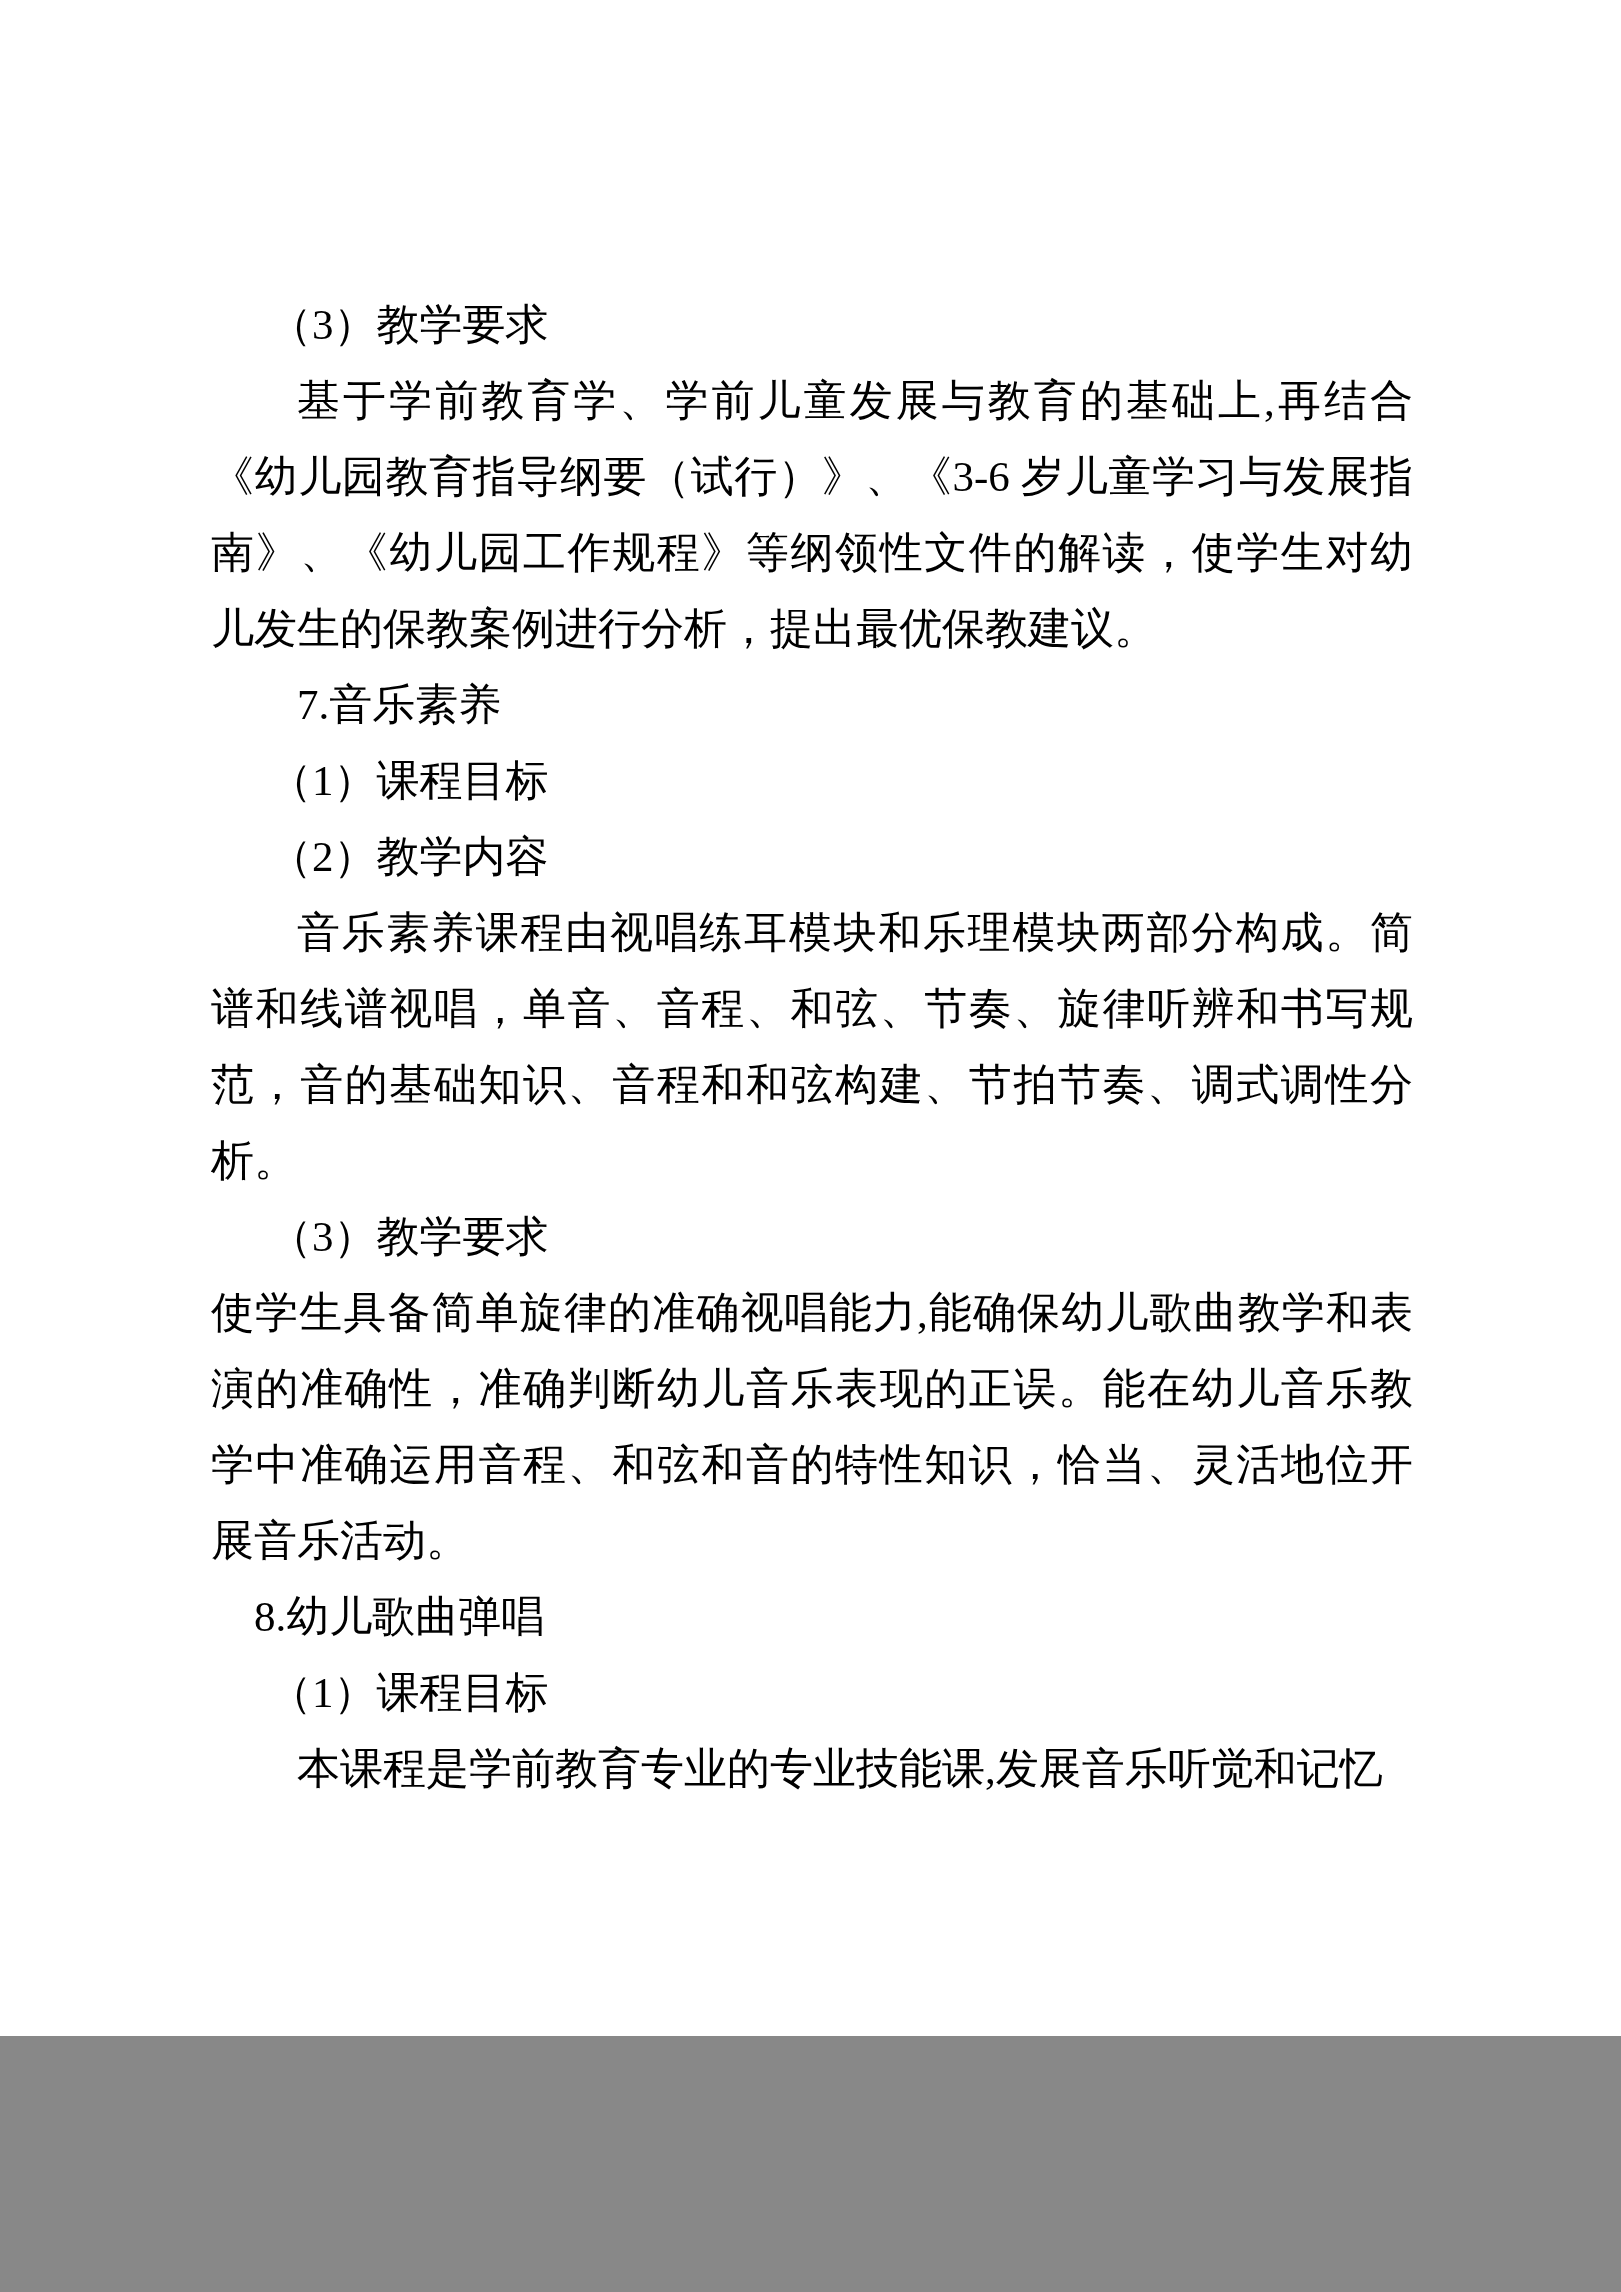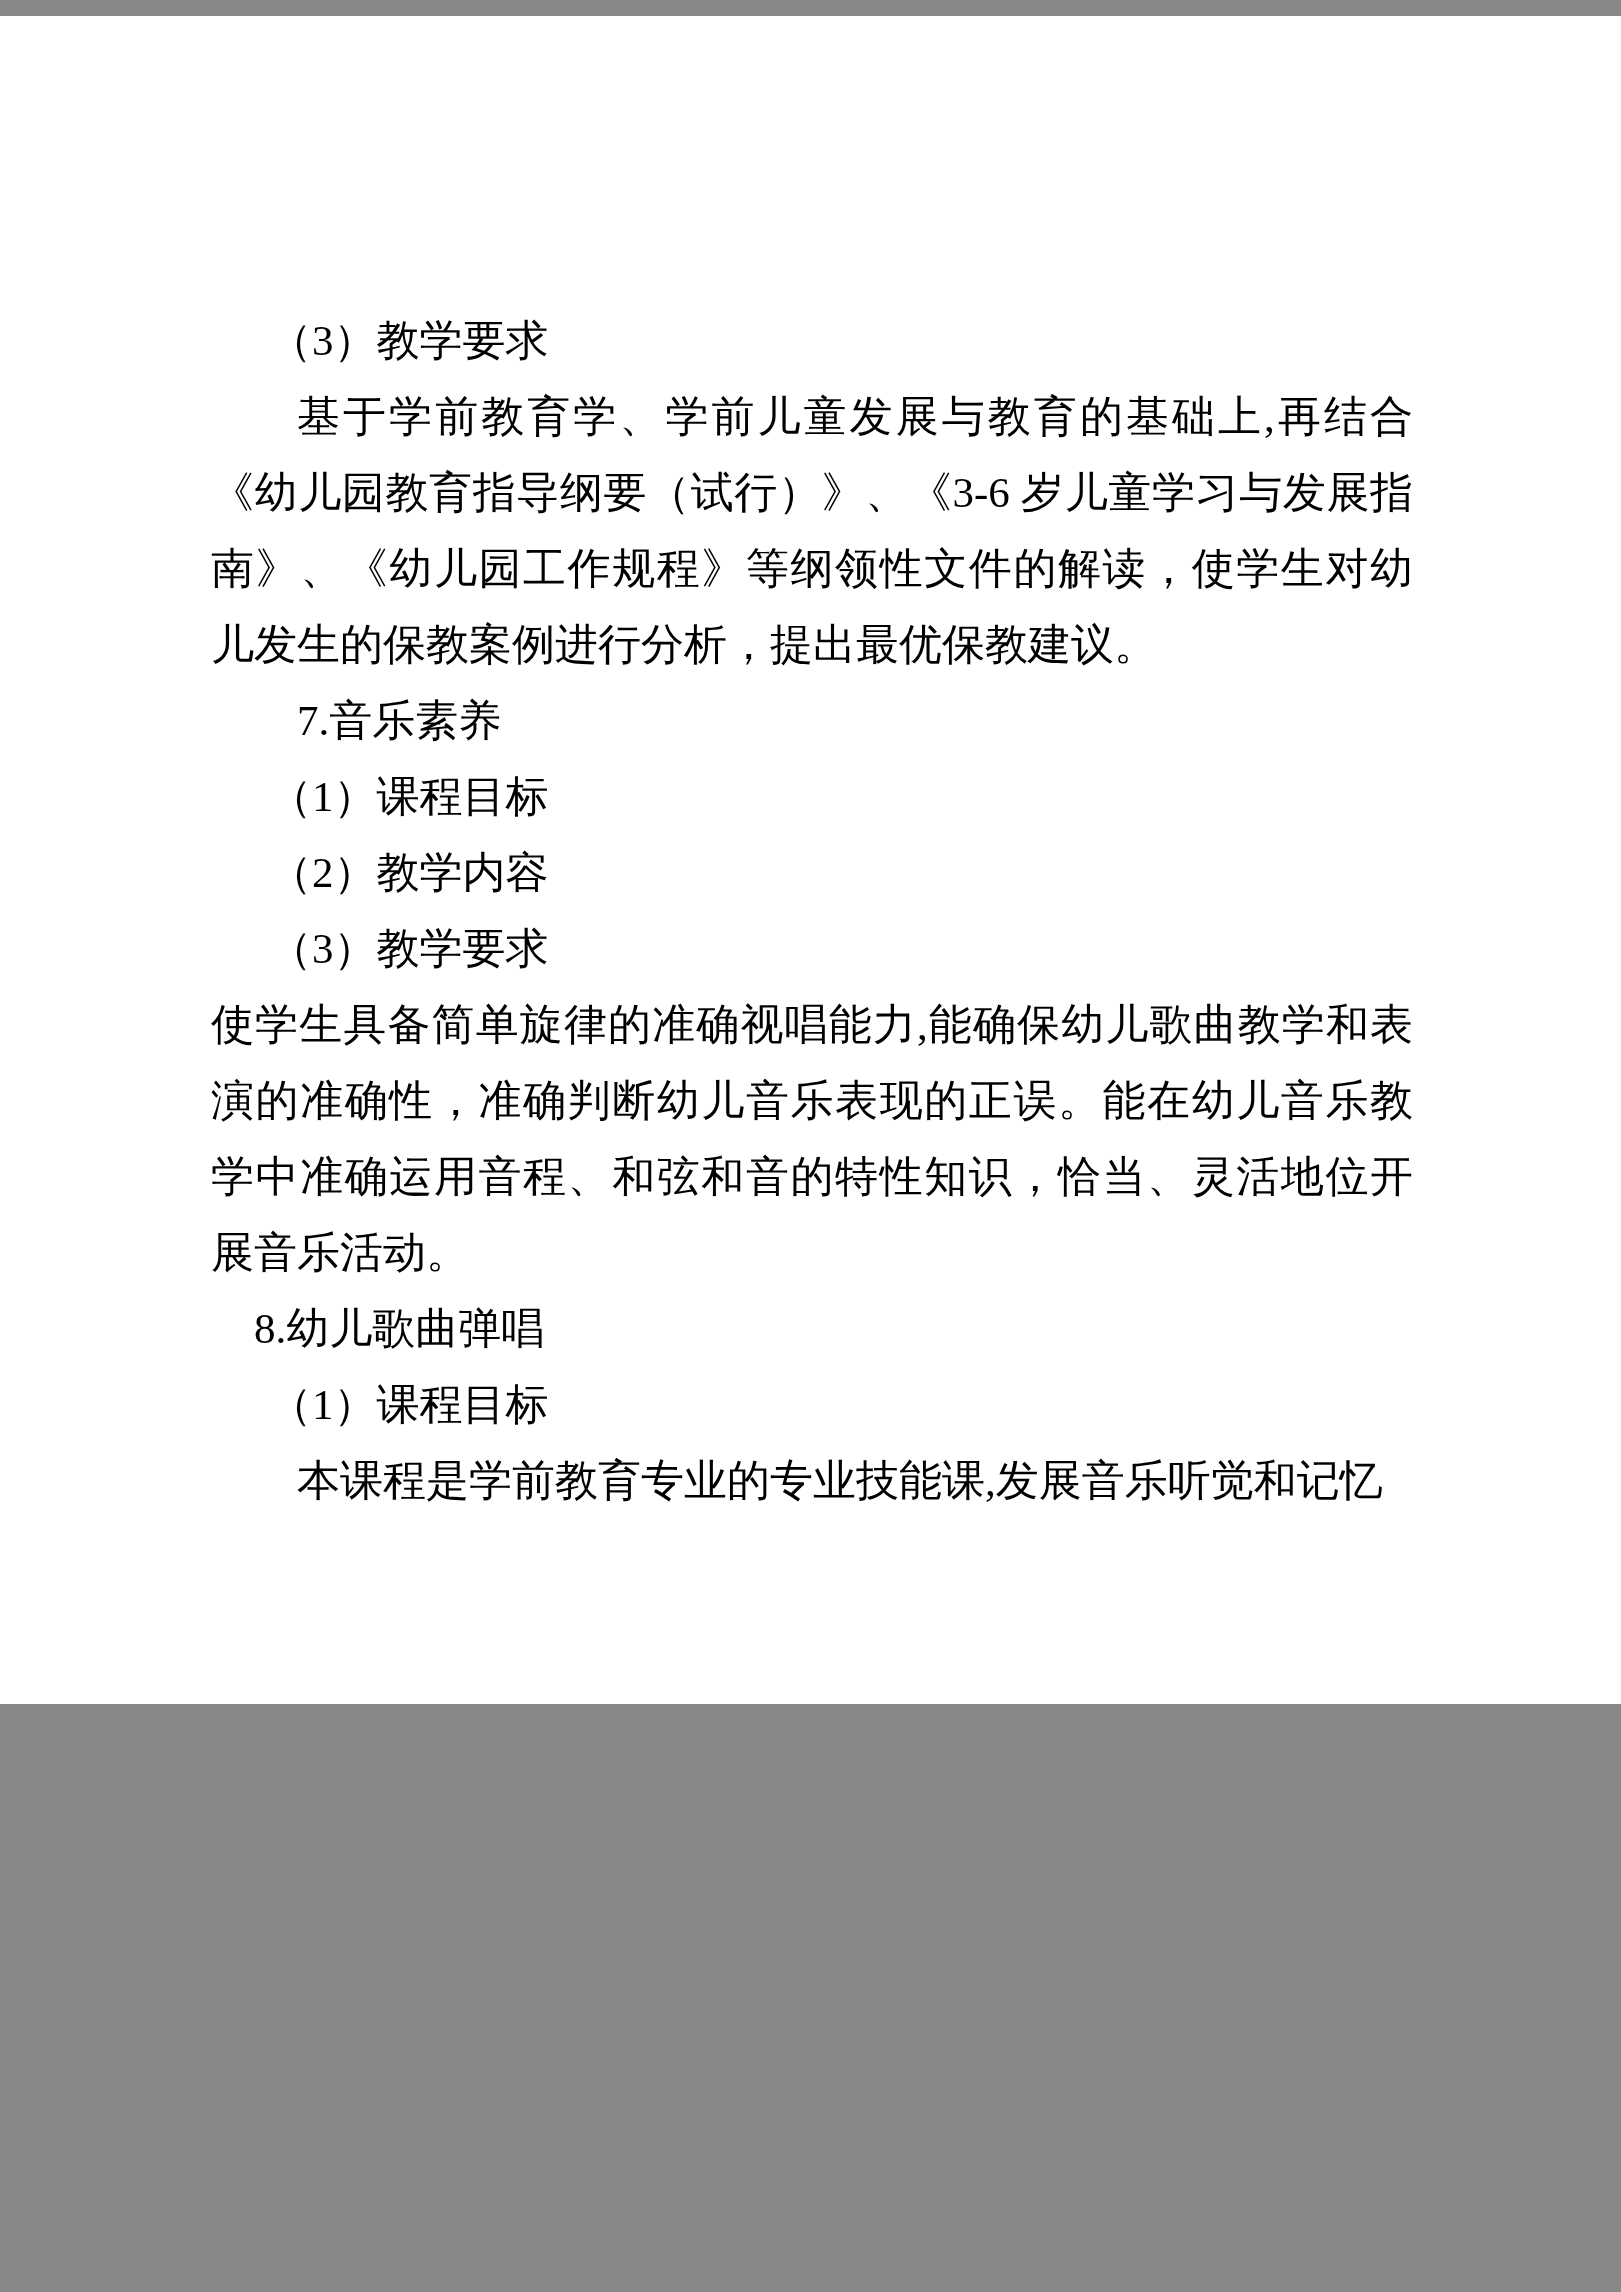--- a/index.html
+++ b/index.html
@@ -3,22 +3,22 @@
 <meta charset="utf-8">
 <style>
   html, body {
     margin: 0;
     padding: 0;
     background: #888;
   }
   .page {
     position: relative;
     width: 1621px;
-    height: 1688px;
-    margin: 16px auto;
+    height: 2036px;
+    margin: 0 auto;
     background: #ffffff;
     color: #000000;
     font-family: "Liberation Serif", "DejaVu Serif", serif;
     overflow: hidden;
   }
   .doc-body {
     position: absolute;
     left: 211px;
     top: 287px;
     width: 1202px;
@@ -52,20 +52,21 @@
 <body>
 
 <div class="page">
 
   <div class="doc-body">
     <p class="p-paren">（3）教学要求</p>
     <p class="p-indent">基于学前教育学、学前儿童发展与教育的基础上,再结合《幼儿园教育指导纲要（试行）》、《3-6 岁儿童学习与发展指南》、《幼儿园工作规程》等纲领性文件的解读，使学生对幼儿发生的保教案例进行分析，提出最优保教建议。</p>
     <p class="p-indent p-head">7.音乐素养</p>
     <p class="p-paren">（1）课程目标</p>
     <p class="p-paren">（2）教学内容</p>
+    <p class="p-indent">音乐素养课程由视唱练耳模块和乐理模块两部分构成。简谱和线谱视唱，单音、音程、和弦、节奏、旋律听辨和书写规范，音的基础知识、音程和和弦构建、节拍节奏、调式调性分析。</p>
     <p class="p-paren">（3）教学要求</p>
     <p class="p-flush">使学生具备简单旋律的准确视唱能力,能确保幼儿歌曲教学和表演的准确性，准确判断幼儿音乐表现的正误。能在幼儿音乐教学中准确运用音程、和弦和音的特性知识，恰当、灵活地位开展音乐活动。</p>
     <p class="p-indent-1 p-head">8.幼儿歌曲弹唱</p>
     <p class="p-paren">（1）课程目标</p>
     <p class="p-indent">本课程是学前教育专业的专业技能课,发展音乐听觉和记忆</p>
   </div>
 
   <div class="page-number">– 15 –</div>
 
 </div>

